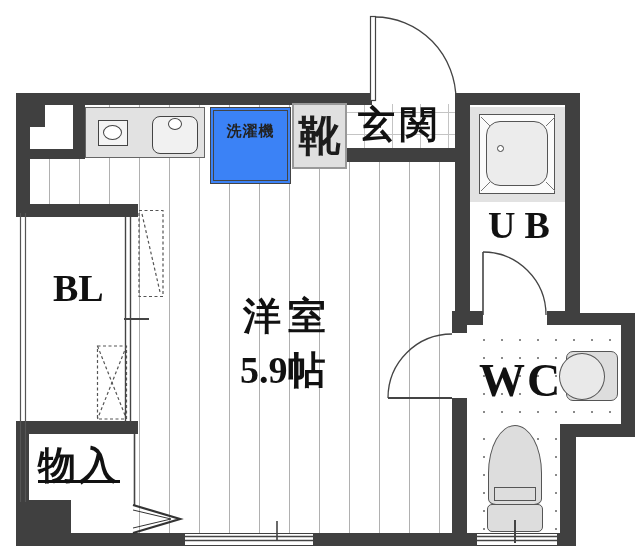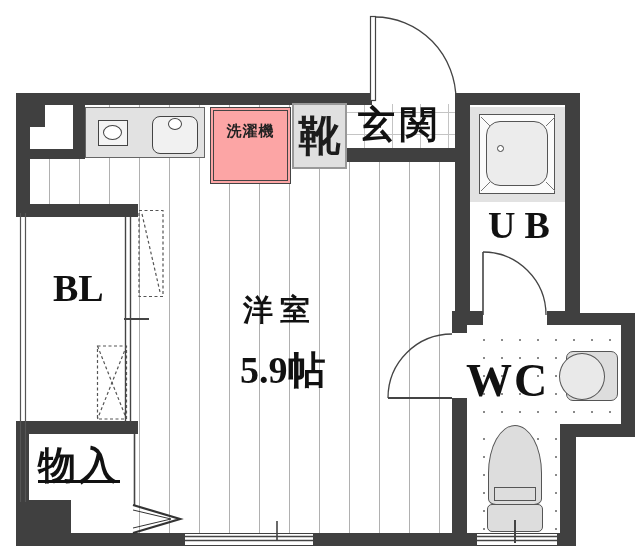--- a/index.html
+++ b/index.html
@@ -18,42 +18,42 @@
   .dots{position:absolute;background:#fff;
     background-image:radial-gradient(circle,#8a8a8a 1.1px,transparent 1.4px);
     background-size:18px 18px;background-position:8px 6px;}
   
   .gray-fixture{position:absolute;background:#e2e2e2;}
   .counter{border:1.5px solid #666;box-sizing:border-box;}
   .burner{position:absolute;left:12px;top:12px;width:30px;height:26px;background:#f4f4f4;border:1.5px solid #444;box-sizing:border-box;}
   .burner-ring{position:absolute;left:4px;top:4px;width:17px;height:13px;border:1.5px solid #444;border-radius:50%;background:#fff;}
   .ksink{position:absolute;left:66px;top:8px;width:46px;height:38px;background:#f1f1f1;border:1.5px solid #444;border-radius:8px;box-sizing:border-box;}
   .faucet{position:absolute;left:15px;top:1px;width:12px;height:10px;border:1.5px solid #444;border-radius:50%;background:#fff;}
-  .washerbox{position:absolute;left:210px;top:107px;width:81px;height:77px;background:#fca5a5;border:1.5px solid #444;box-sizing:border-box;}
+  .washerbox{position:absolute;left:210px;top:107px;width:81px;height:77px;background:#3b82f6;border:1.5px solid #444;box-sizing:border-box;}
   .washerbox .inner{position:absolute;left:2px;top:2px;right:2px;bottom:2px;border:1px solid #444;}
   .washer-text{position:absolute;left:0;top:13px;width:100%;text-align:center;font-size:15px;line-height:20px;letter-spacing:1px;color:#222;font-weight:bold;}
   .shoebox{position:absolute;left:292px;top:103px;width:55px;height:66px;background:#e0e0e0;border:2px solid #999;box-sizing:border-box;
            display:flex;align-items:center;justify-content:center;}
   .shoebox span{font-size:42px;font-weight:bold;color:#1c1c1c;}
   .tub-surround{position:absolute;left:470px;top:107px;width:95px;height:95px;background:#e2e2e2;}
   .tub-inner{position:absolute;left:9px;top:7px;width:76px;height:80px;background:#fbfbfb;border:1.5px solid #555;box-sizing:border-box;}
   .tub{position:absolute;left:16px;top:14px;width:62px;height:65px;background:#ececec;border:1.5px solid #555;border-radius:14px;box-sizing:border-box;}
   .drain{position:absolute;left:27px;top:38px;width:5px;height:5px;border:1.5px solid #444;border-radius:50%;background:#fff;}
   .basin-rect{position:absolute;left:566px;top:351px;width:52px;height:50px;background:#ddd;border:1.5px solid #555;border-radius:7px;box-sizing:border-box;}
   .basin-oval{position:absolute;left:559px;top:353px;width:46px;height:47px;background:#e9e9e9;border:1.5px solid #555;border-radius:50%;box-sizing:border-box;}
   .toilet-bowl{position:absolute;left:488px;top:425px;width:54px;height:80px;background:#ddd;border:1.5px solid #555;box-sizing:border-box;
                border-radius:27px 27px 8px 8px / 48px 48px 6px 6px;}
   .toilet-seat{position:absolute;left:494px;top:487px;width:42px;height:14px;background:#ddd;border:1.5px solid #555;box-sizing:border-box;}
   .toilet-tank{position:absolute;left:487px;top:504px;width:56px;height:28px;background:#ddd;border:1.5px solid #555;border-radius:5px;box-sizing:border-box;}
   
   .lbl{position:absolute;color:#111;font-weight:bold;white-space:pre;}
   .lbl-genkan{left:358px;top:103px;font-size:37px;letter-spacing:5px;line-height:44px;}
   .lbl-ub{left:488px;top:204px;font-size:38px;letter-spacing:9px;line-height:42px;}
-  .lbl-wc{left:466px;top:356px;font-size:46px;letter-spacing:2px;line-height:50px;}
-  .lbl-room{left:243px;top:288px;font-size:30px;letter-spacing:7px;line-height:44px;}
+  .lbl-wc{left:479px;top:356px;font-size:46px;letter-spacing:2px;line-height:50px;}
+  .lbl-room{left:243px;top:294px;font-size:38px;letter-spacing:7px;line-height:44px;}
   .lbl-size{left:240px;top:348px;font-size:38px;line-height:44px;}
   .lbl-bl{left:53px;top:266px;width:34px;font-size:38px;line-height:45px;word-break:break-all;text-align:center;}
   .lbl-storage{left:38px;top:442px;font-size:38px;letter-spacing:3px;line-height:46px;text-decoration:underline;}
   svg.overlay{position:absolute;left:0;top:0;pointer-events:none;}
 </style>
 </head>
 <body>
 
 <div id="plan">
 

